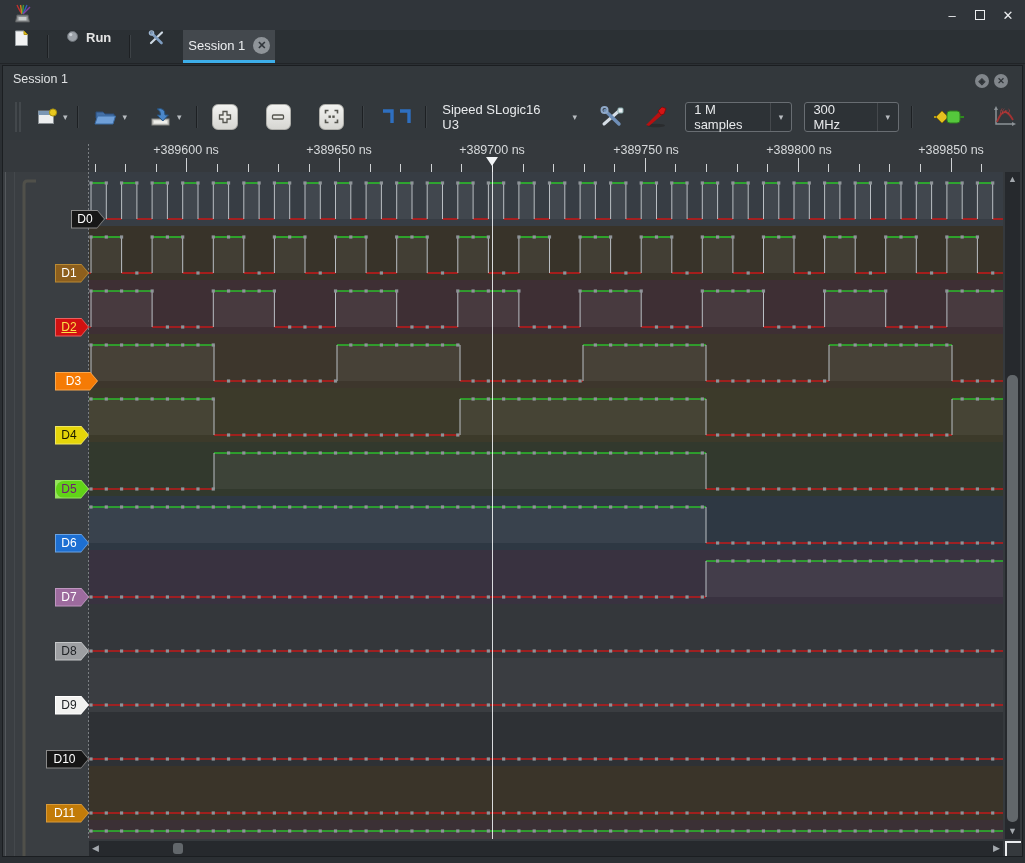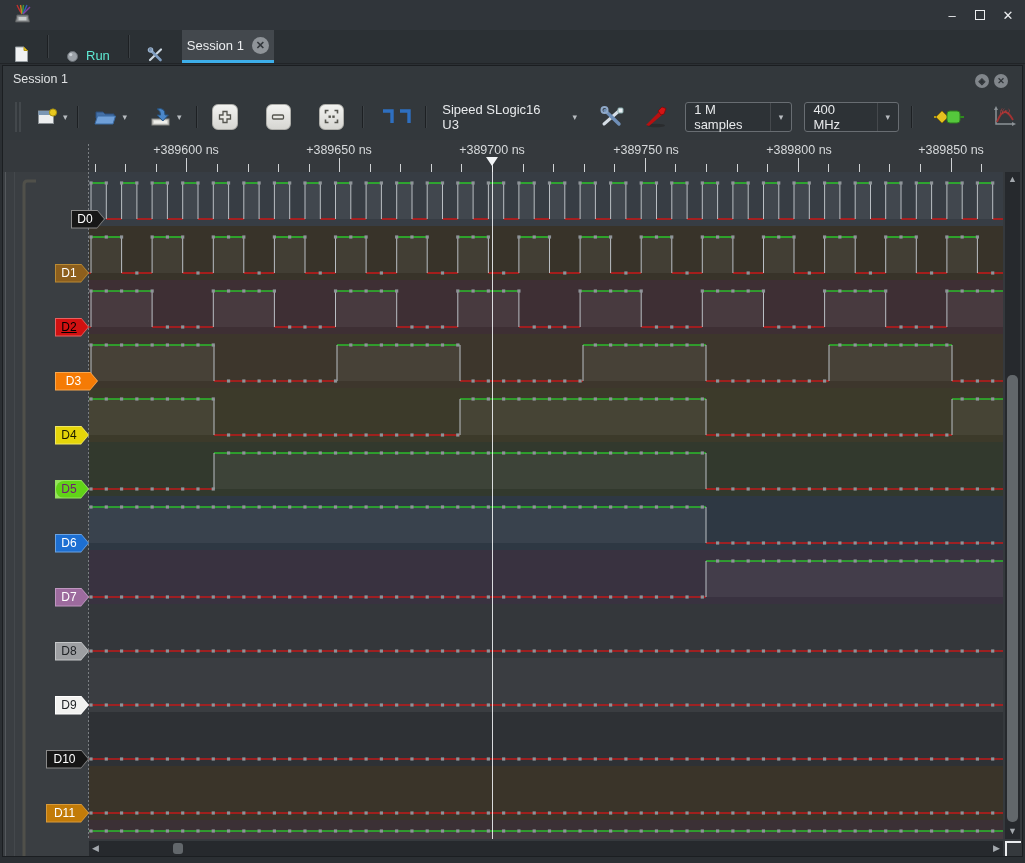--- a/index.html
+++ b/index.html
@@ -14,21 +14,21 @@
                 color:#e9ebed; font-size:13.5px; }
   .app-logo { position:absolute; left:13px; top:4px; }
   .winbtns { position:absolute; right:8px; top:0; height:30px; display:flex; align-items:center; gap:10px; }
   .winbtn { color:#eceef0; width:18px; height:18px; display:flex; align-items:center; justify-content:center;
             font-size:13px; cursor:default; }
   .maxglyph { width:10px; height:10px; border:1.6px solid #eceef0; display:inline-block; }
 
   
   .main-toolbar { position:absolute; left:0; top:30px; width:1025px; height:34px;
                   background:#2b3034; display:flex; align-items:stretch; border-bottom:1px solid #212427; }
-  .mt-btn { display:flex; align-items:flex-end; gap:7px; padding:0 12px; color:#5eead4; font-size:13px; }
+  .mt-btn { display:flex; align-items:flex-start; gap:7px; padding:0 12px; color:#e5e5e5; font-size:13px;font-weight:bold; }
   .tb-sep { width:1px; background:#1d2023; box-shadow:1px 0 0 #3d4246; margin:5px 6px; }
   .tab-active { position:relative; margin-left:6px; width:92px; background:#43484d;
                 display:flex; align-items:center; justify-content:center; gap:8px;
                 color:#eceef0; font-size:13px; border-bottom:3px solid #3daee9; }
   .tab-close { width:17px; height:17px; border-radius:50%; background:#8f9499; color:#32373c;
                display:flex; align-items:center; justify-content:center; font-size:11px; font-weight:bold; }
 
   
   .panel { position:absolute; left:2px; top:65px; width:1021px; height:792px;
            background:#33383c; border:1px solid #1b1e21; }
@@ -232,21 +232,21 @@
           <path d="M15 6 l4 -4 4 1.5 -2 5.5 -3 1 z" fill="#d41414" stroke="#7e0a0a" stroke-width="0.8"></path>
         </svg>
       </div>
 
       <div class="combo" style="margin-left:10px; width:110px; justify-content:space-between;">
         <span>1 M samples</span>
         <span class="dd-arrow">▾</span>
       </div>
 
       <div class="combo" style="width:97px; justify-content:space-between;">
-        <span>400 MHz</span>
+        <span>300 MHz</span>
         <span class="dd-arrow">▾</span>
       </div>
       <div class="tb-sep" style="height:22px; margin-left:6px;"></div>
 
       <div class="icon-btn" style="margin-left:12px;">
         <svg width="30" height="16" viewBox="0 0 30 16">
           <line x1="0" y1="8" x2="5" y2="8" stroke="#b89a10" stroke-width="2"></line>
           <path d="M8 2 L14 8 L8 14 L2 8 Z" fill="#e4c020" stroke="#8f7408"></path>
           <line x1="25" y1="8" x2="30" y2="8" stroke="#2f8a1f" stroke-width="2"></line>
           <rect x="13" y="2" width="13" height="12" rx="3" fill="#55c83c" stroke="#2f7d1f"></rect>
@@ -1433,21 +1433,21 @@
           <div class="chtag" style="left: 68px; top: 69.5px; width: 34px;">
             <div class="tag-outer" style="background: rgb(138, 138, 138);"></div>
             <div class="tag-inner" style="background: rgb(23, 23, 23); color: rgb(255, 255, 255);">D0</div>
           </div>
           <div class="chtag" style="left: 52px; top: 123.5px; width: 34px;">
             <div class="tag-outer" style="background: rgb(185, 138, 52);"></div>
             <div class="tag-inner" style="background: rgb(141, 95, 29); color: rgb(255, 255, 255);">D1</div>
           </div>
           <div class="chtag" style="left: 52px; top: 177.5px; width: 34px;">
             <div class="tag-outer" style="background: rgb(232, 96, 96);"></div>
-            <div class="tag-inner" style="background: rgb(209, 17, 17); color: #000000; text-decoration: underline;">D2</div>
+            <div class="tag-inner" style="background: rgb(209, 17, 17); color: #fde047; text-decoration: underline;">D2</div>
           </div>
           <div class="chtag" style="left: 52px; top: 231.5px; width: 43px;">
             <div class="tag-outer" style="background: rgb(248, 167, 79);"></div>
             <div class="tag-inner" style="background: rgb(245, 123, 5); color: rgb(255, 255, 255);">D3</div>
           </div>
           <div class="chtag" style="left: 52px; top: 285.5px; width: 34px;">
             <div class="tag-outer" style="background: rgb(240, 230, 96);"></div>
             <div class="tag-inner" style="background: rgb(229, 213, 9); color: rgb(26, 26, 0);">D4</div>
           </div>
           <div class="chtag" style="left: 52px; top: 339.5px; width: 34px;">

